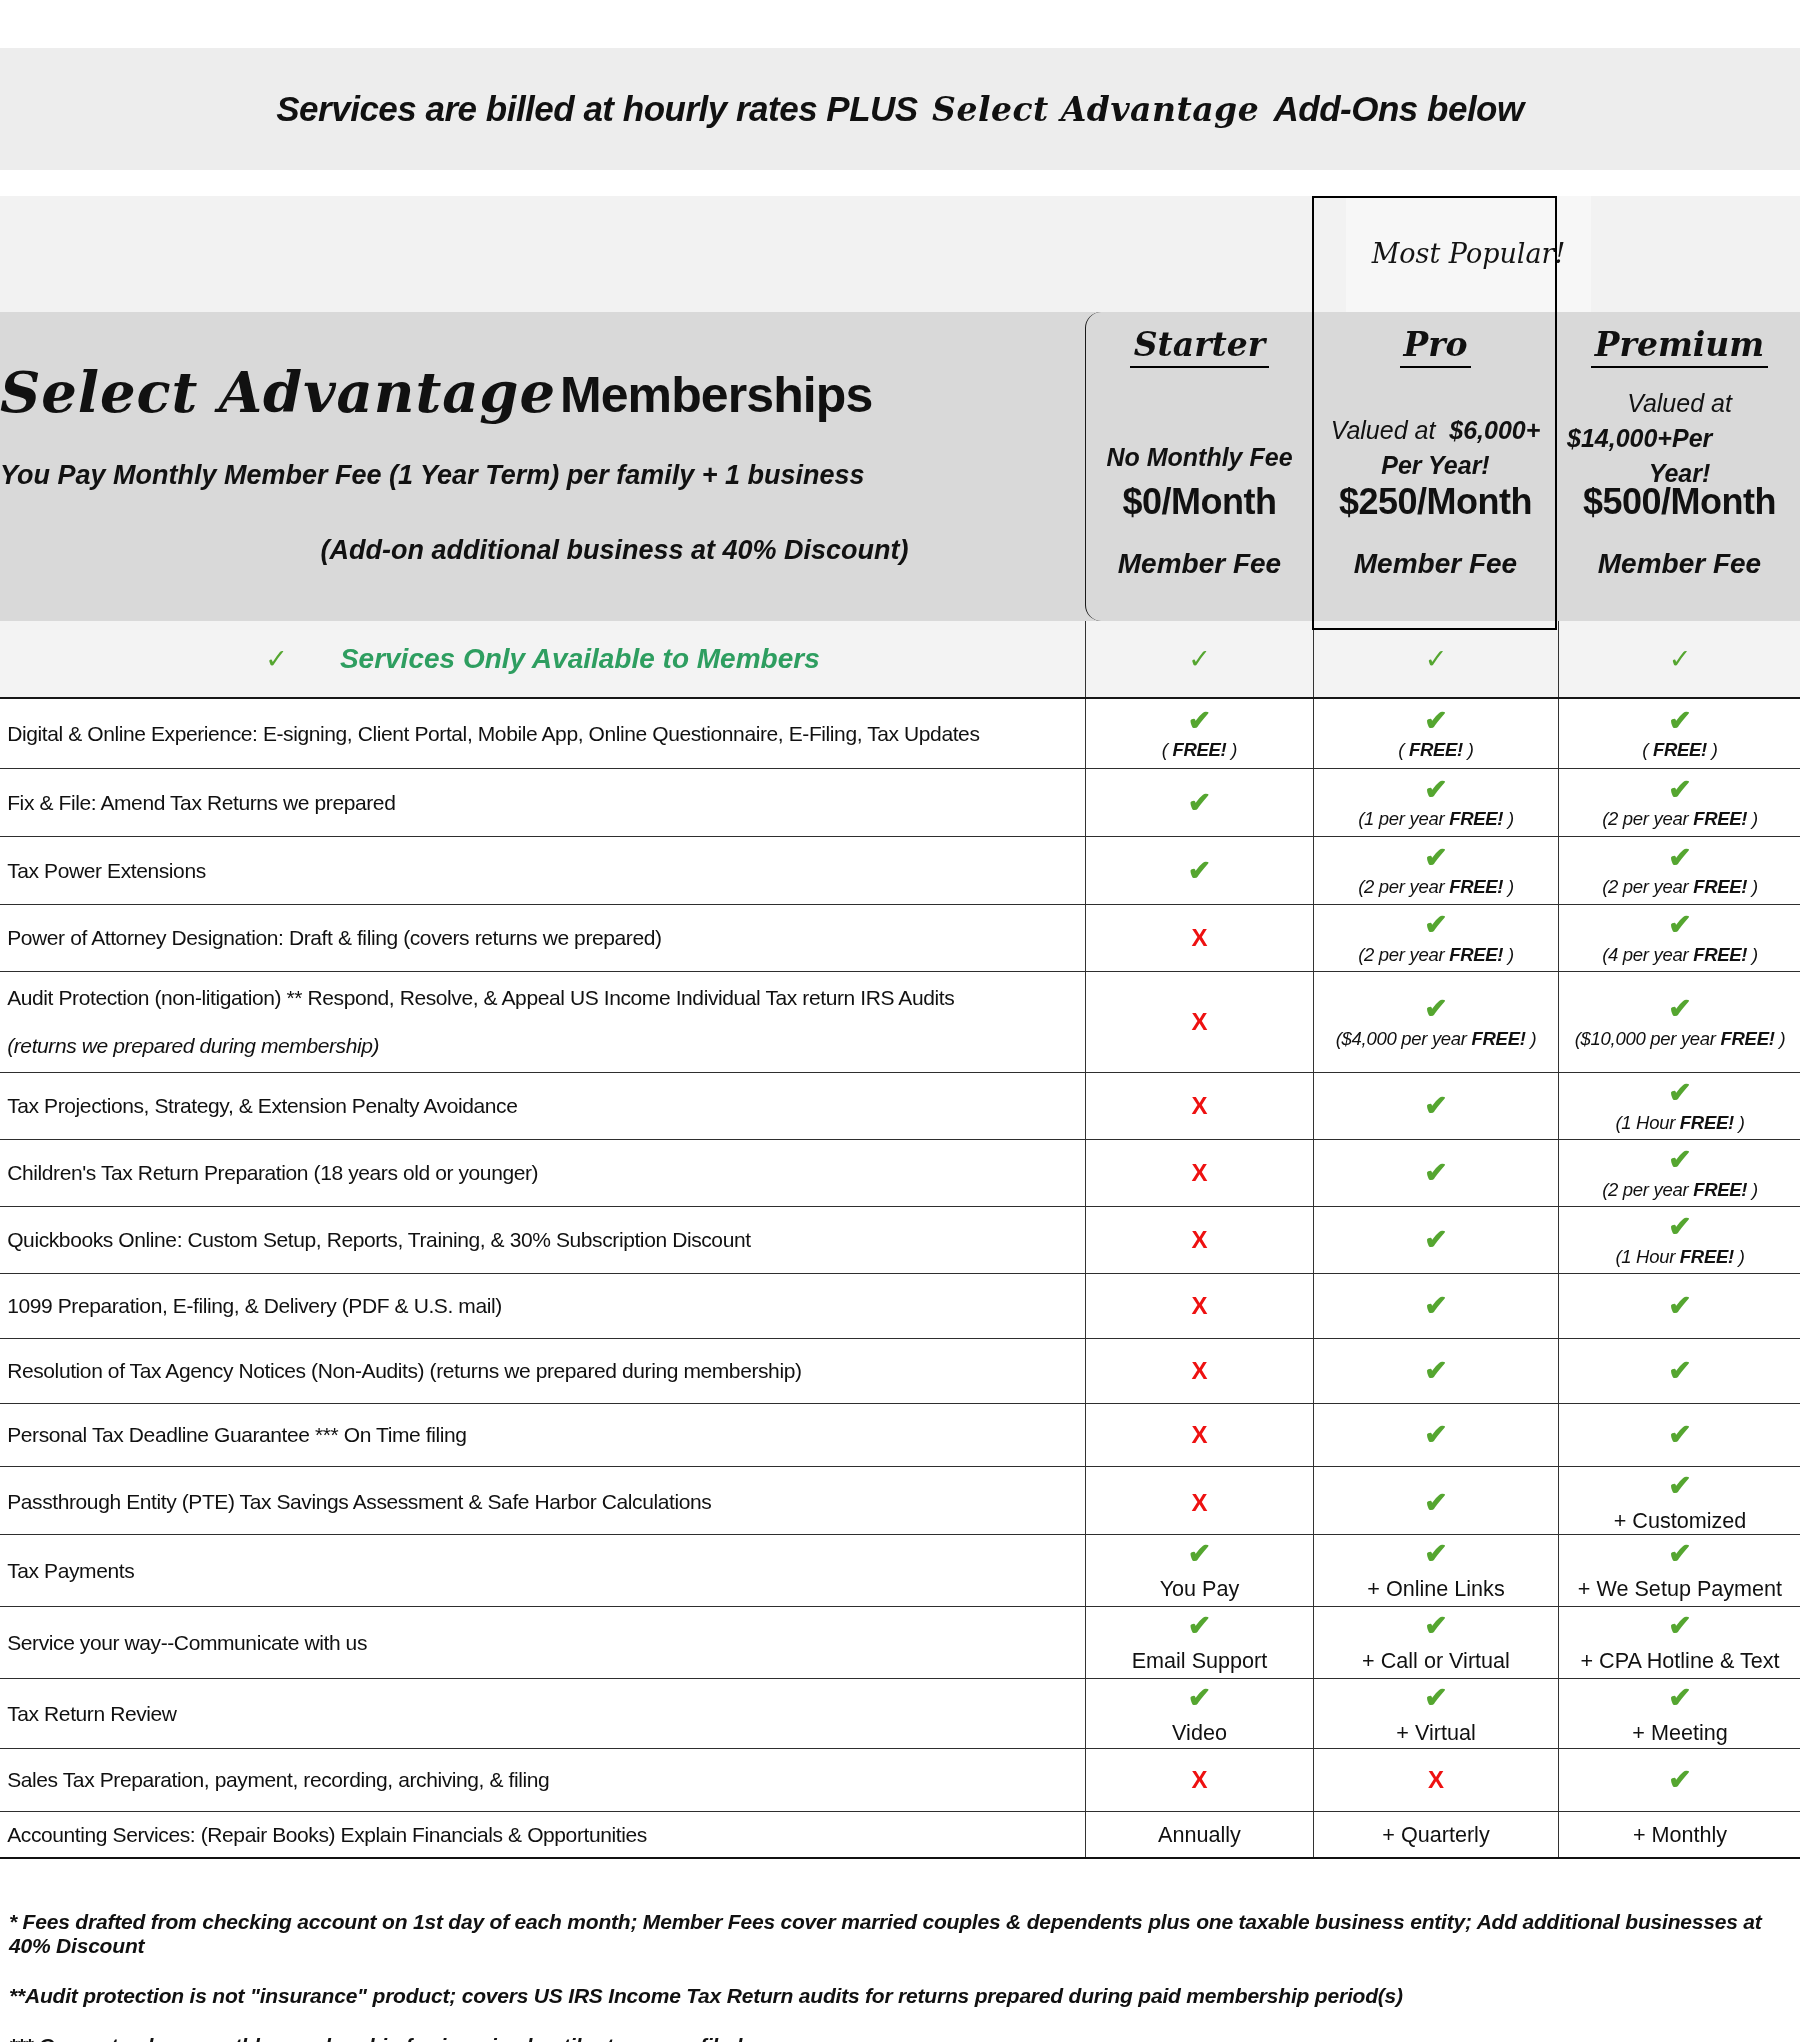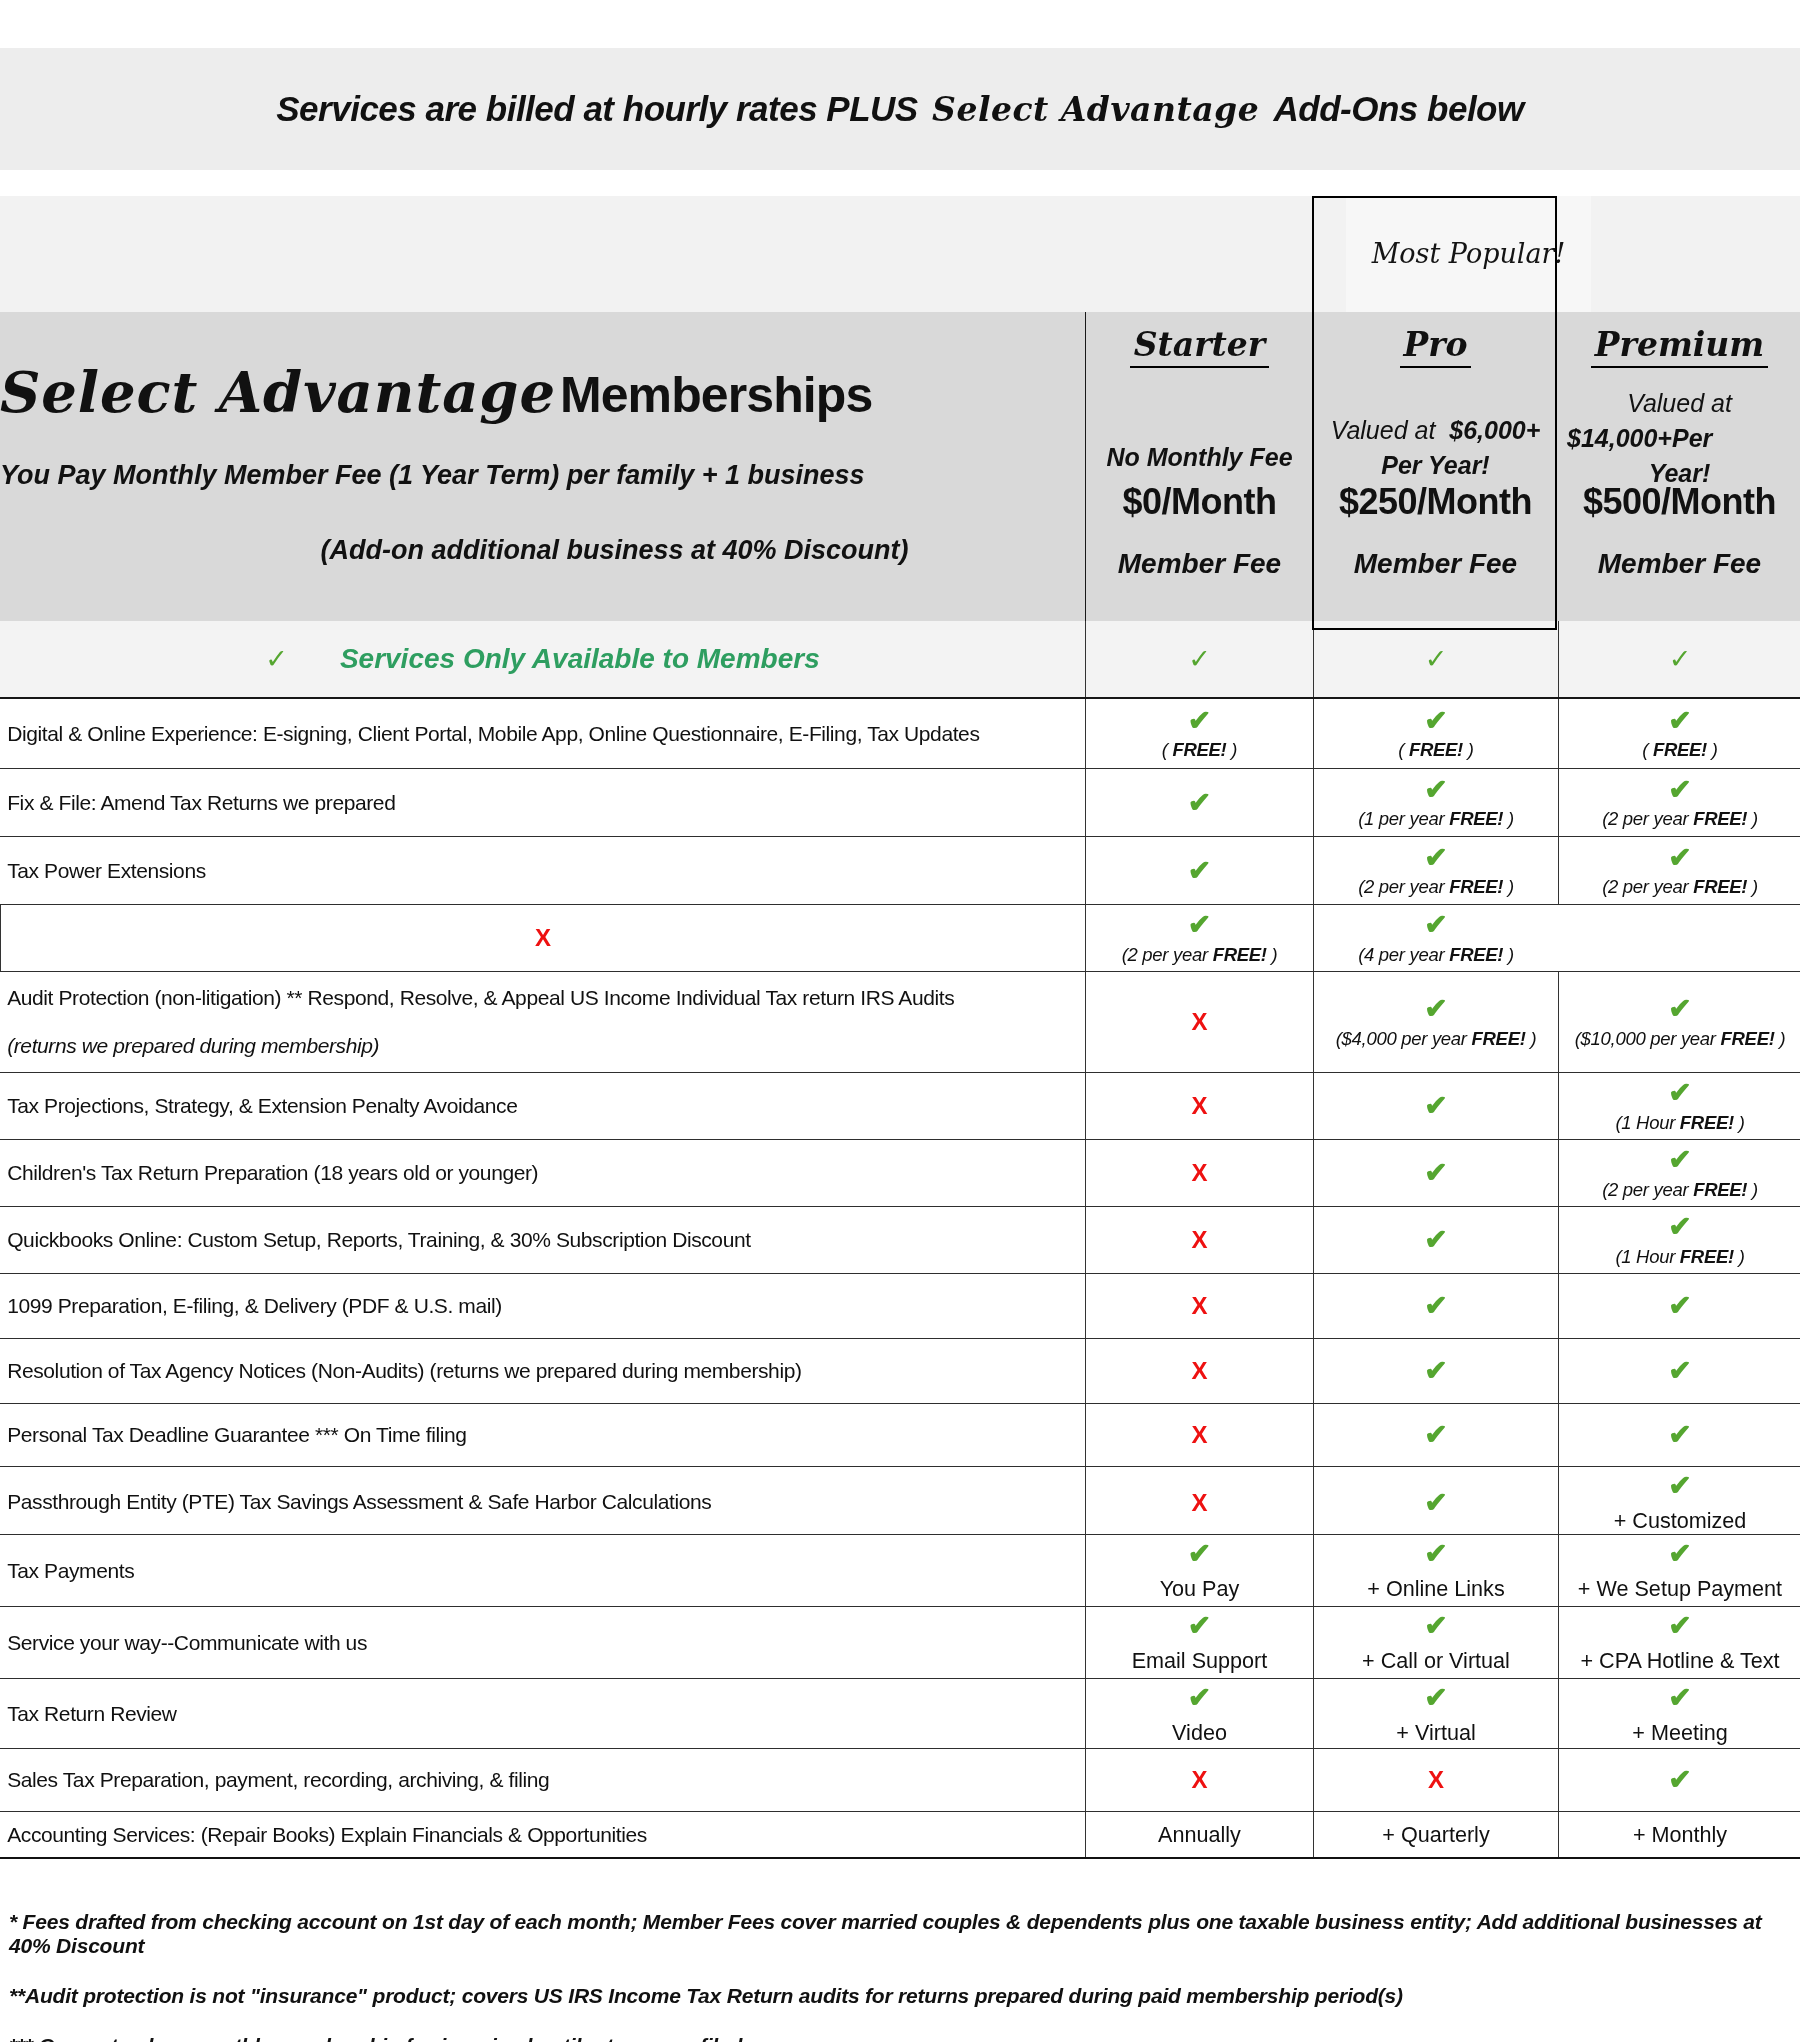--- a/index.html
+++ b/index.html
@@ -26,21 +26,21 @@
 
   
   .headband { height:309px; background:#d9d9d9; }
   .headband .cell { position:relative; }
   .hdesc .title-line { position:absolute; top:47px; left:0; width:765px; text-align:center; white-space:nowrap; }
   .hdesc .brand { font-size:56px; letter-spacing:0.9px; }
   .hdesc .mtitle { font-size:50px; font-weight:bold; letter-spacing:-0.9px; }
   .hdesc .sub1 { position:absolute; top:148px; left:0; right:0; text-align:left; font-size:27px; font-weight:bold; font-style:italic; }
   .hdesc .sub2 { position:absolute; top:223px; left:144px; right:0; text-align:center; font-size:27px; font-weight:bold; font-style:italic; }
   .hplan { text-align:center; }
-  .hplan.hstarter { border-left:1.8px solid #1a1a1a; }
+  .hplan.hstarter { border-left:1.8px solid #1a1a1a;border-radius:16px; }
   .pname { position:absolute; top:12.6px; left:0; right:0; text-align:center; }
   .pname span { display:inline-block; font-size:33px; border-bottom:2.7px solid #000; padding:0 3.6px 2.7px 3.6px; }
   .pval { position:absolute; left:0; right:0; text-align:center; font-size:25px; font-style:italic; line-height:1.4; }
   .pval .vb { font-weight:bold; }
   .pval.vstarter { top:128px; font-weight:bold; }
   .pval.vpro { top:101px; }
   .pval.vprem { top:74px; }
   .vjust { display:flex; justify-content:flex-start; padding:0 9px; font-weight:bold; }
   .price { position:absolute; top:169px; left:0; right:0; text-align:center; font-size:36px; font-weight:bold; letter-spacing:-0.5px; }
   .fee { position:absolute; top:236px; left:0; right:0; text-align:center; font-size:28px; font-weight:bold; font-style:italic; }
@@ -202,20 +202,24 @@
           <div class="pcell">
             <span class="check">✔</span>
             <div class="note"><span>(2 per year  </span><span class="nb">FREE!</span><span> )</span></div>
           </div>
           <div class="pcell">
             <span class="check">✔</span>
             <div class="note"><span>(2 per year  </span><span class="nb">FREE!</span><span> )</span></div>
           </div>
         </div>
         <div class="trow" style="height: 67px;">
+    <div class="lcell">
+      <div class="flabel">Power of Attorney Designation: Draft &amp; filing (covers returns we prepared)</div>
+
+    </div>
   <div class="pcell">
             <span class="xmark">X</span>
           </div>
           <div class="pcell">
             <span class="check">✔</span>
             <div class="note"><span>(2 per year  </span><span class="nb">FREE!</span><span> )</span></div>
           </div>
           <div class="pcell">
             <span class="check">✔</span>
             <div class="note"><span>(4 per year  </span><span class="nb">FREE!</span><span> )</span></div>

